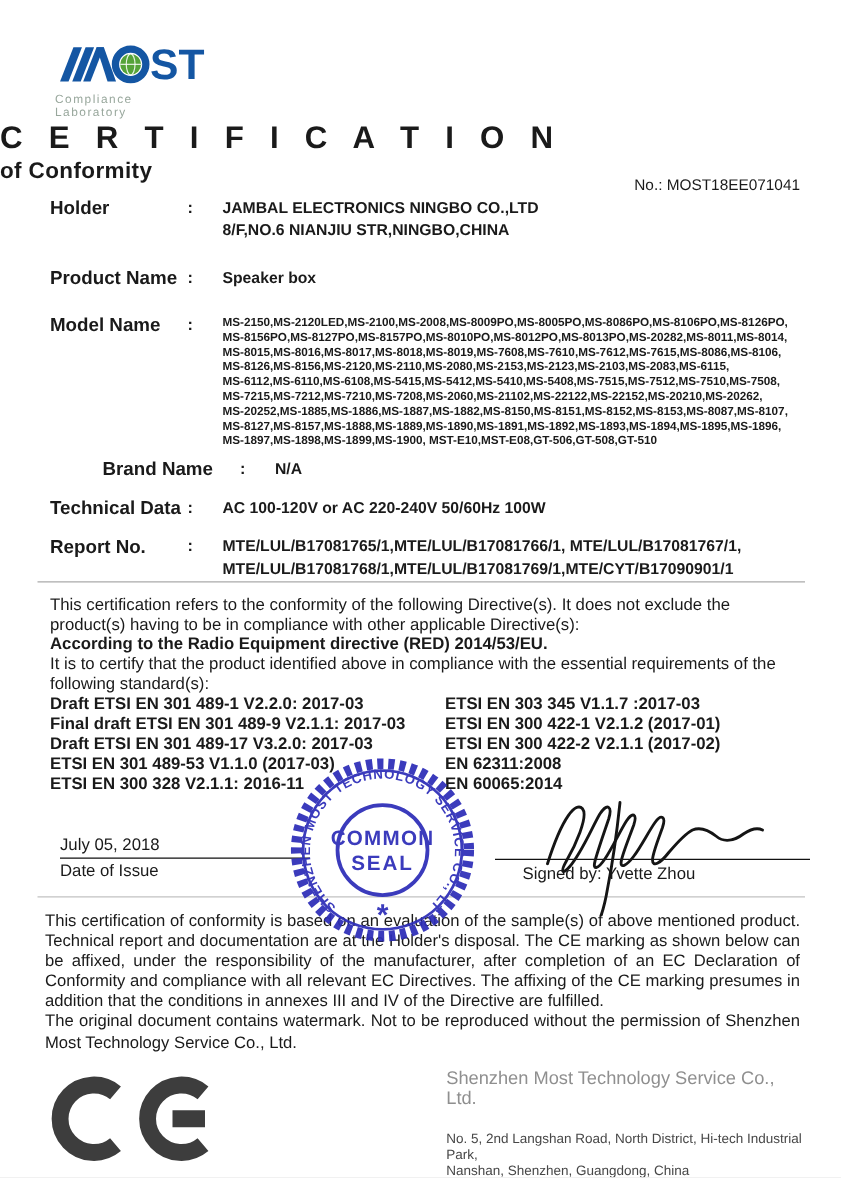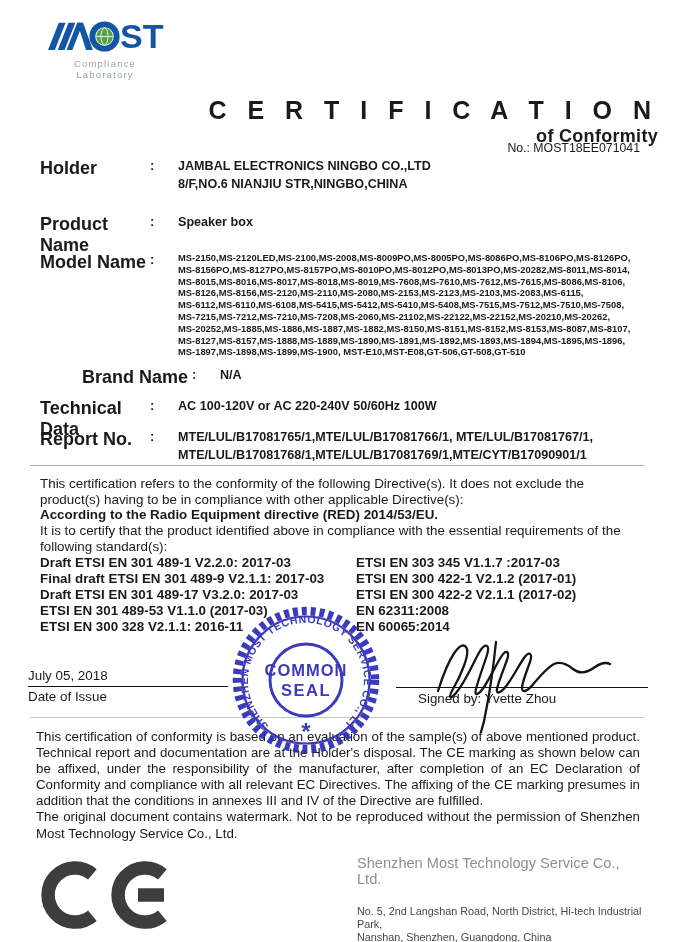--- a/index.html
+++ b/index.html
@@ -4,47 +4,47 @@
 <style>
   :root{
     --logo_blue:#1456a3; --globe_green:#55a339; --seal_blue:#2d2db8;
     --ce_dark:#3d3d3d; --text_black:#1a1a1a; --muted_gray:#8f8f8f;
   }
   html,body{margin:0;padding:0;background:#e8e8e8;}
   .page{position:relative;width:673px;height:942px;background:#ffffff;margin:0 auto;
         font-family:"Liberation Sans", sans-serif;color:var(--text_black);overflow:hidden;}
 
   
-  .logo{position:absolute;left:44px;top:17px;width:122px;text-align:center;}
+  .logo{position:absolute;left:44px;top:32px;width:122px;text-align:left;}
   .logo-sub{color:#98a79c;font-size:9.5px;letter-spacing:1.2px;margin-top:0;}
 
   
-  .title-block{position:absolute;left:0;top:96px;width:622px;text-align:right;margin-left:36px;}
+  .title-block{position:absolute;left:0;top:96px;width:622px;text-align:left;}
   .title-main{font-size:25px;font-weight:bold;letter-spacing:7px;}
   .title-sub{font-size:18px;font-weight:bold;margin-top:1px;letter-spacing:.3px;}
   .cert-no{position:absolute;top:141px;right:33px;font-size:12.3px;}
 
   
   .field-row{position:absolute;left:40px;width:602px;display:grid;grid-template-columns:110px 28px 1fr;}
-  .f-label{font-weight:bold;font-size:18px;}
+  .f-label{font-weight:bold;font-size:15px;}
   .f-colon{font-weight:bold;font-size:13px;}
   .f-value{font-weight:bold;font-size:12.6px;line-height:17.5px;white-space:pre-line;}
   .f-value.small{font-size:9.4px;line-height:11.8px;letter-spacing:0;}
 
   .rule{position:absolute;left:30px;width:614px;border-top:1.6px solid #aaa;}
 
   .directive{position:absolute;left:40px;top:476px;width:599px;font-size:13.4px;line-height:15.7px;}
   .directive .bold{font-weight:bold;text-align:right;}
 
   .standards{position:absolute;left:40px;top:555px;width:604px;display:grid;
              grid-template-columns:316px 1fr;font-weight:bold;font-size:13.4px;
              line-height:16.1px;white-space:pre-line;}
 
   
-  .date-block{position:absolute;left:28px;top:668px;width:200px;font-size:13.4px;}
+  .date-block{position:absolute;left:48px;top:668px;width:200px;font-size:13.4px;}
   .date-line{border-bottom:1.8px solid #111;padding-bottom:3px;}
   .under-label{margin-top:2px;font-size:13.4px;}
   .sig-block{position:absolute;left:396px;top:637px;width:252px;height:50px;border-bottom:1.8px solid #111;}
   .sig-label{position:absolute;left:418px;top:691px;font-size:13.4px;}
   .signature-svg{position:absolute;left:430px;top:615px;z-index:6;}
 
   
   .seal{position:absolute;left:228px;top:602px;z-index:5;opacity:.93;}
 
   .bottom-paras{position:absolute;left:36px;top:729px;width:604px;font-size:13.3px;

